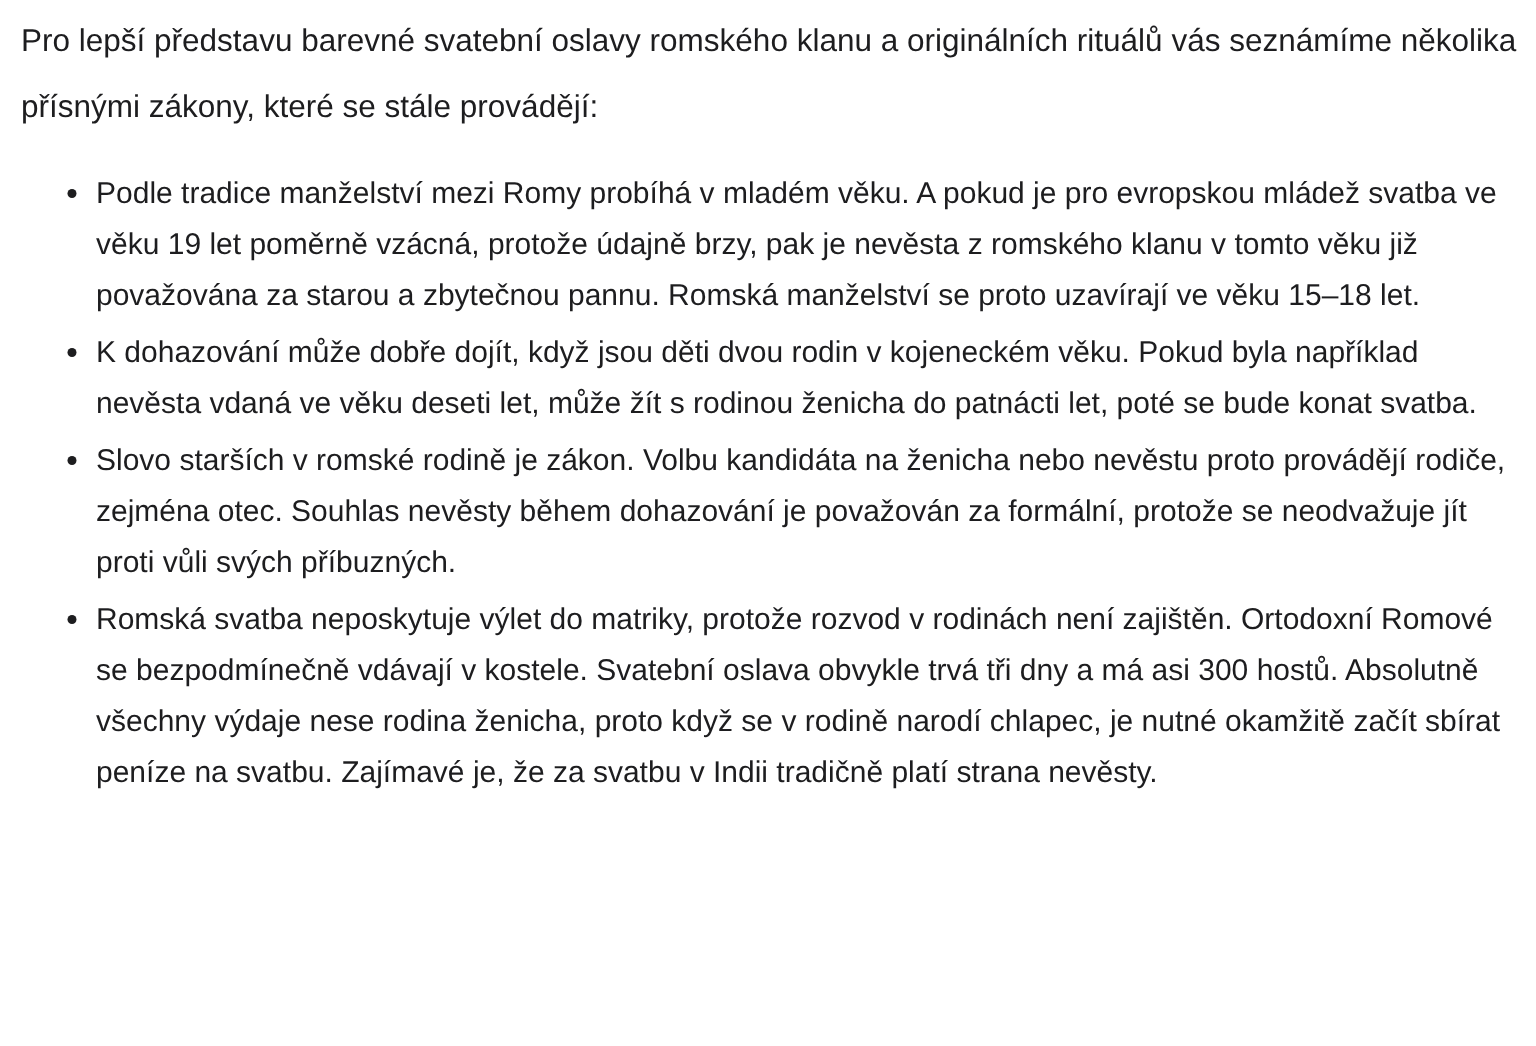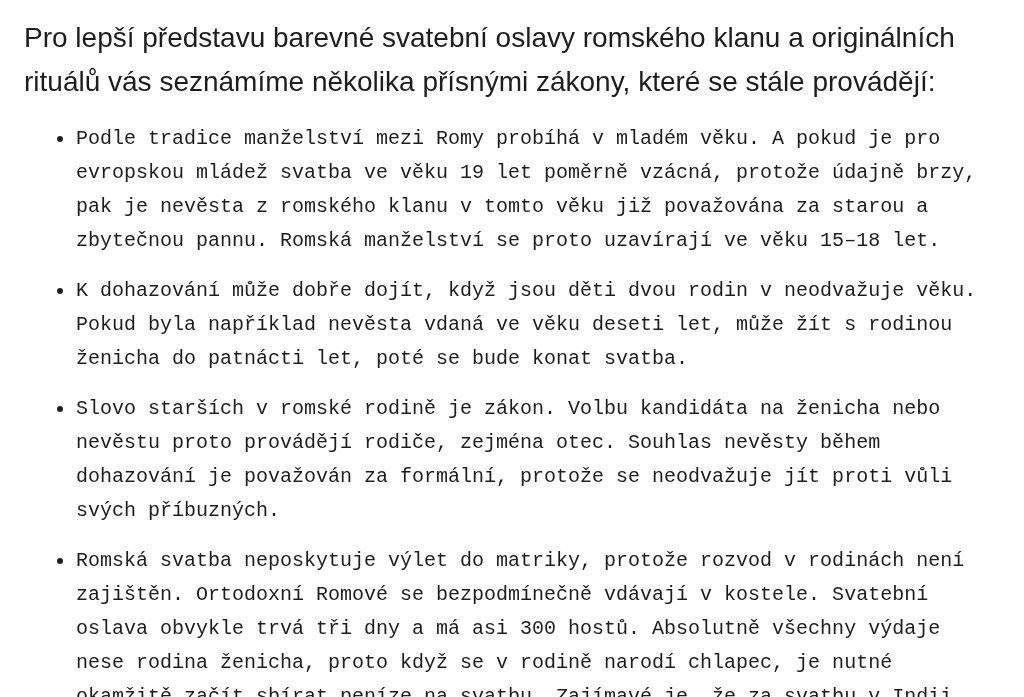--- a/index.html
+++ b/index.html
@@ -12,54 +12,53 @@
     height: 697px;
     overflow: hidden;
     font-family: "Liberation Sans", "DejaVu Sans", sans-serif;
     color: #1d1d1f;
     -webkit-font-smoothing: antialiased;
   }
   .article {
     padding: 2px 8px 0 10px;
   }
   .intro {
-    margin: 14px;
-    font-size: 28px;
+    margin: 4px;
+    font-size: 21px;
     line-height: 44px;
     font-weight: 400;
   }
   .rules {
     margin: 18px 0 0 0;
     padding: 0 0 0 50px;
     list-style: none;
     font-size: 20px;
     line-height: 34px;
     font-weight: 400;
   }
   .rules li {
     position: relative;
-    margin: 16px;
+    margin: 4px;
     padding: 0;
-    font-family: Liberation Mono, monospace;
   }
   .rules li::before {
     content: "";
     position: absolute;
     left: -19px;
     top: 14px;
     width: 6px;
     height: 6px;
     border-radius: 50%;
     background: #1d1d1f;
   }
 </style>
 </head>
 <body>
 
 <main class="article">
   <p class="intro">Pro lepší představu barevné svatební oslavy romského klanu a originálních rituálů vás seznámíme několika přísnými zákony, které se stále provádějí:</p>
   <ul class="rules">
     <li>Podle tradice manželství mezi Romy probíhá v mladém věku. A pokud je pro evropskou mládež svatba ve věku 19 let poměrně vzácná, protože údajně brzy, pak je nevěsta z romského klanu v tomto věku již považována za starou a zbytečnou pannu. Romská manželství se proto uzavírají ve věku 15–18 let.</li>
-    <li>K dohazování může dobře dojít, když jsou děti dvou rodin v neodvažuje věku. Pokud byla například nevěsta vdaná ve věku deseti let, může žít s rodinou ženicha do patnácti let, poté se bude konat svatba.</li>
+    <li>K dohazování může dobře dojít, když jsou děti dvou rodin v kojeneckém věku. Pokud byla například nevěsta vdaná ve věku deseti let, může žít s rodinou ženicha do patnácti let, poté se bude konat svatba.</li>
     <li>Slovo starších v romské rodině je zákon. Volbu kandidáta na ženicha nebo nevěstu proto provádějí rodiče, zejména otec. Souhlas nevěsty během dohazování je považován za formální, protože se neodvažuje jít proti vůli svých příbuzných.</li>
     <li>Romská svatba neposkytuje výlet do matriky, protože rozvod v rodinách není zajištěn. Ortodoxní Romové se bezpodmínečně vdávají v kostele. Svatební oslava obvykle trvá tři dny a má asi 300 hostů. Absolutně všechny výdaje nese rodina ženicha, proto když se v rodině narodí chlapec, je nutné okamžitě začít sbírat peníze na svatbu. Zajímavé je, že za svatbu v Indii tradičně platí strana nevěsty.</li>
   </ul>
 </main>
 
 </body></html>

